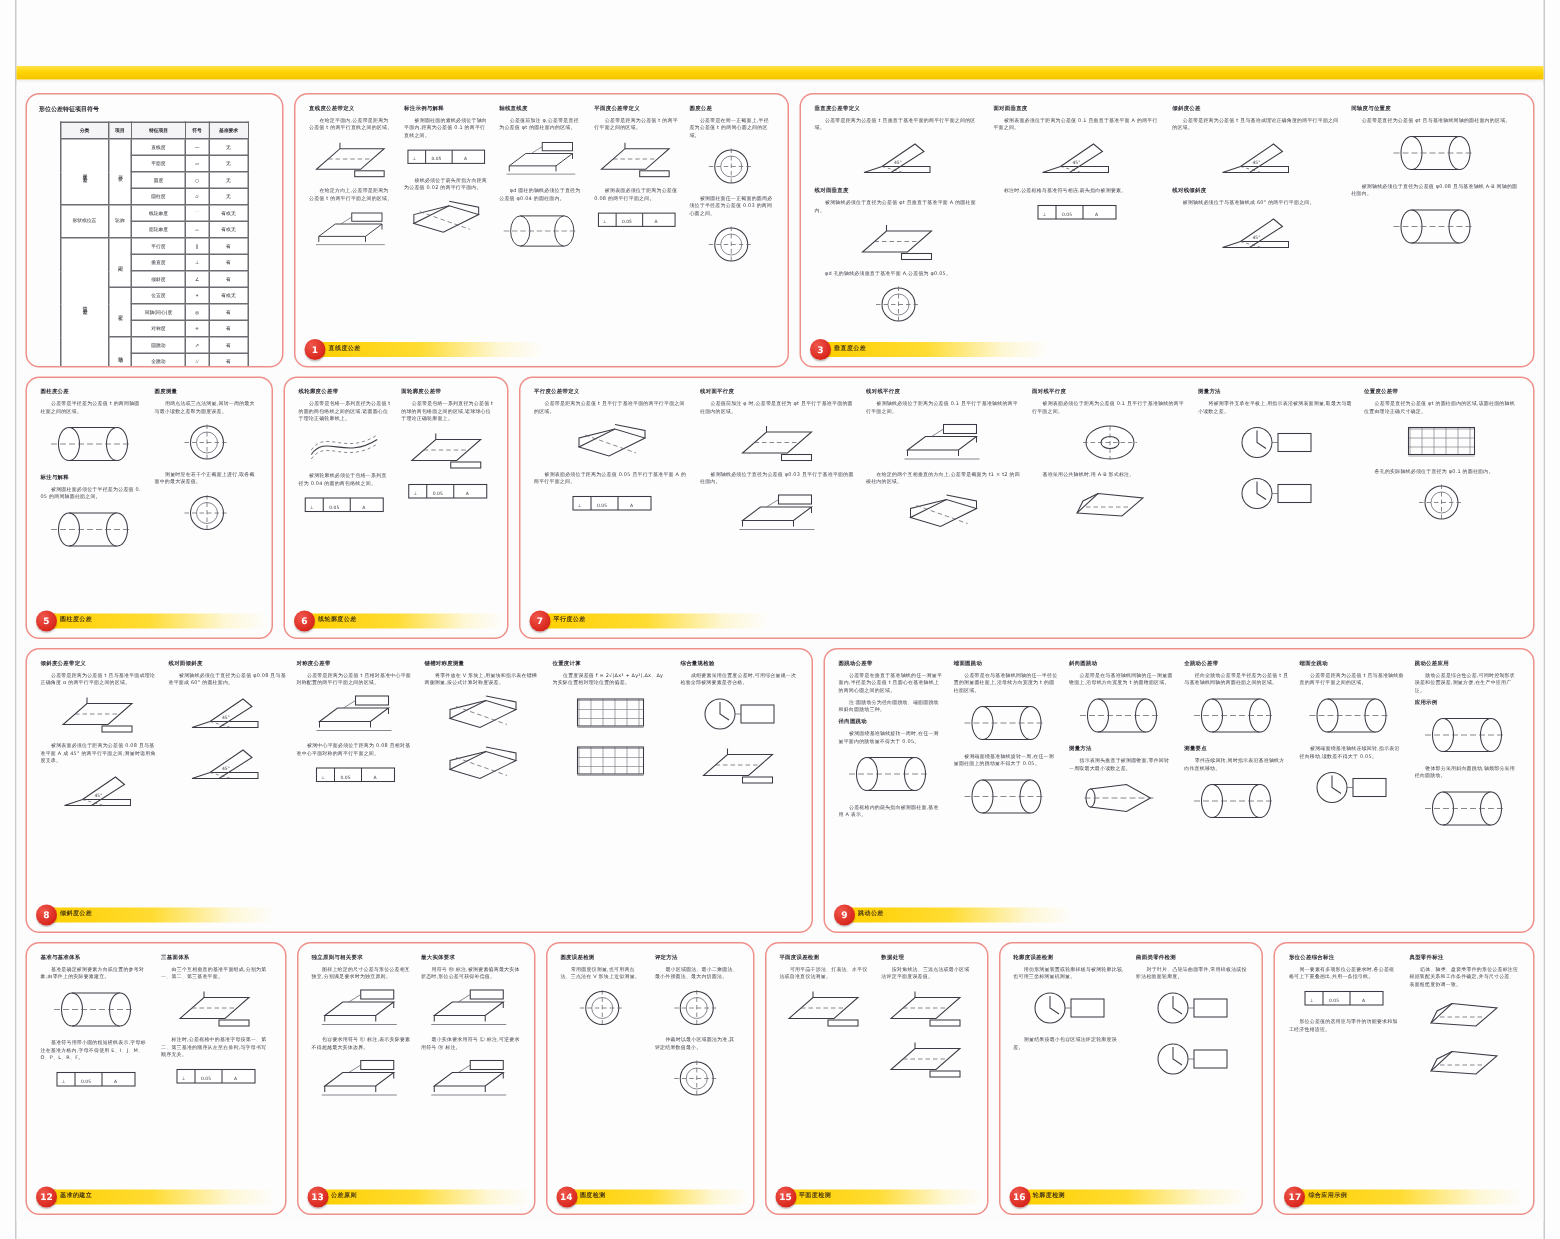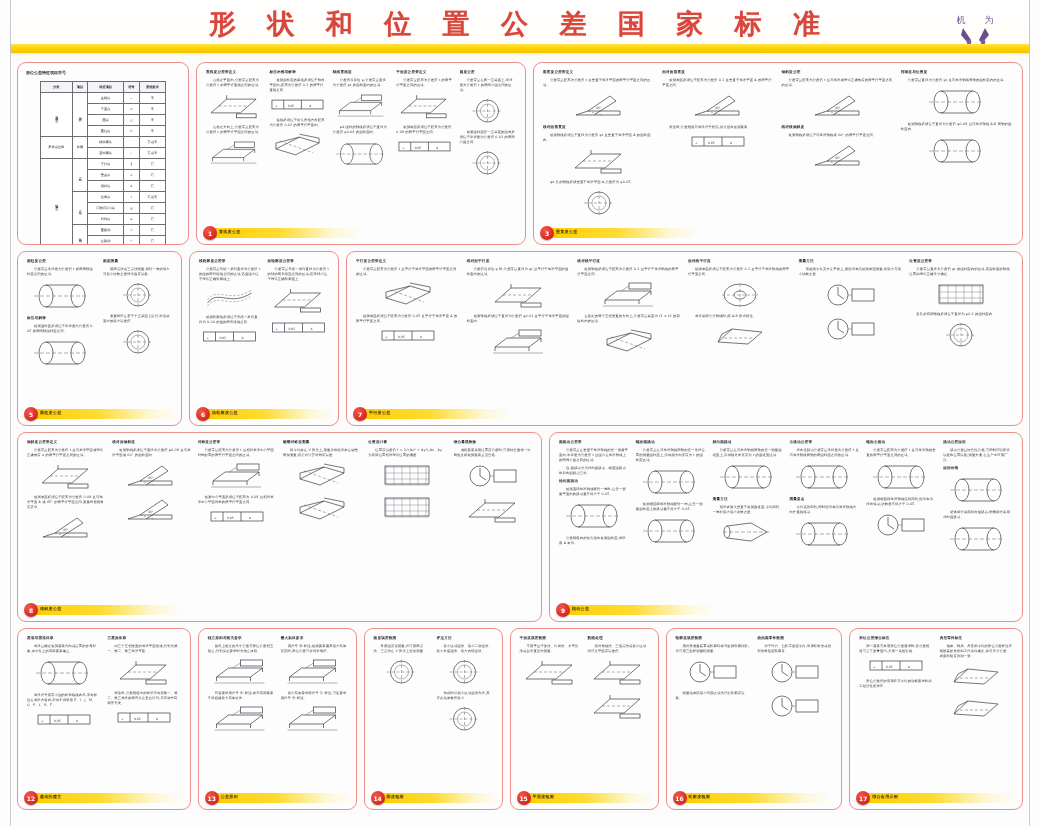--- a/index.html
+++ b/index.html
@@ -138,32 +138,20 @@
   .leadtxt{font-size:3px;fill:#3a3a44;}
 </style>
 </head>
 <body>
 
 <div id="poster">
 
   <div class="edge-rule"></div>
   <div class="edge-rule right"></div>
 
-  <div class="header">
-    <div class="title">形 状 和 位 置 公 差 国 家 标 准</div>
-    <div class="logo">
-      <div class="logo-cn">机 为</div>
-      <svg class="logo-mark" viewBox="0 0 40 20">
-        <path d="M4 2 L12 14 L9 17 L2 9 Z" fill="#6a4f8a"></path>
-        <path d="M26 2 L20 14 L23 17 L30 9 Z" fill="#6a4f8a"></path>
-        <circle cx="10" cy="16" r="2.4" fill="#7a5fa0"></circle>
-        <circle cx="24" cy="16" r="2.4" fill="#7a5fa0"></circle>
-      </svg>
-    </div>
-  </div>
   <div class="bar-yellow"></div>
 
   <div class="board">
 
     <div class="row" style="top:5px;left:6px;width:1006px;height:183px;">
 
       <div class="panel" style="width:172px;height:183px;">
         <div class="tbl-cap">形位公差特征项目符号</div>
         <table class="gdt">
           <thead>

